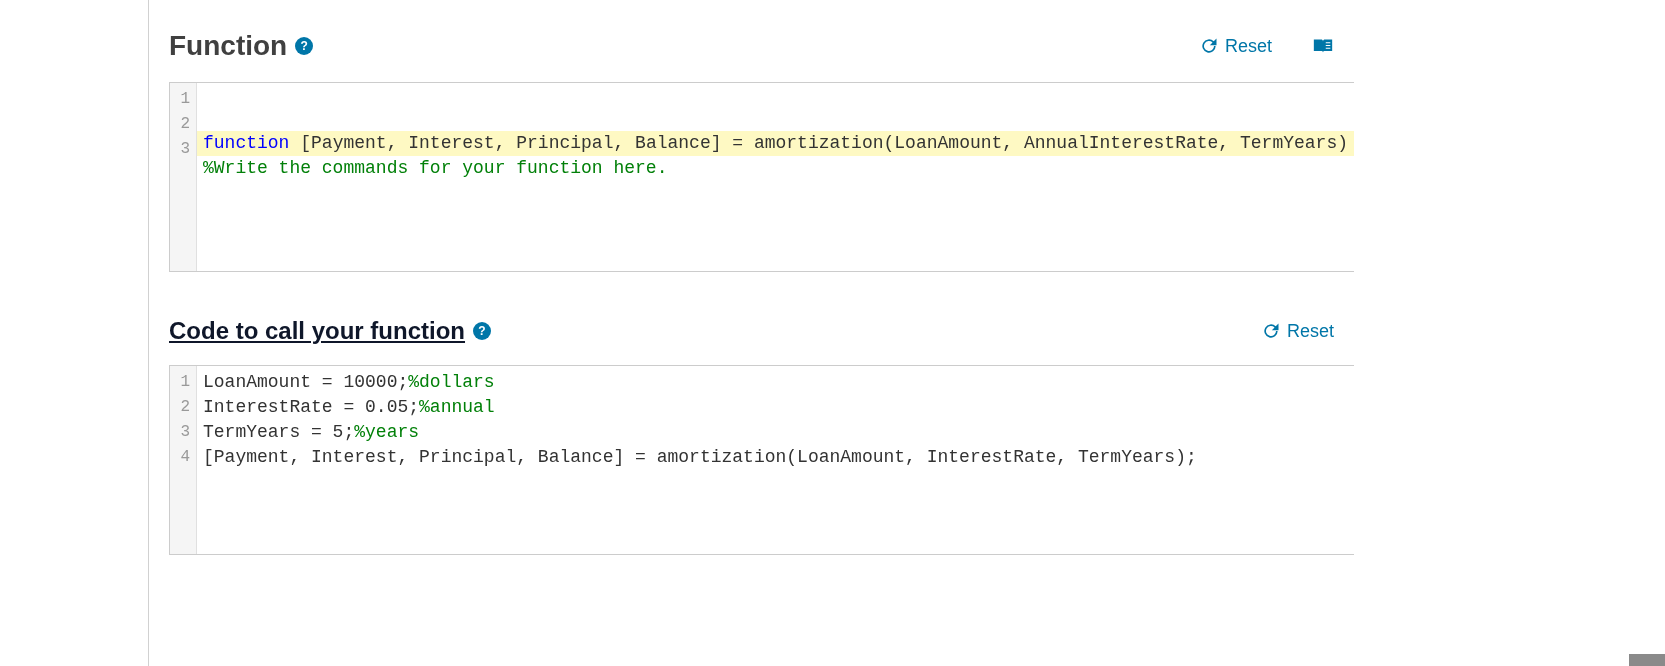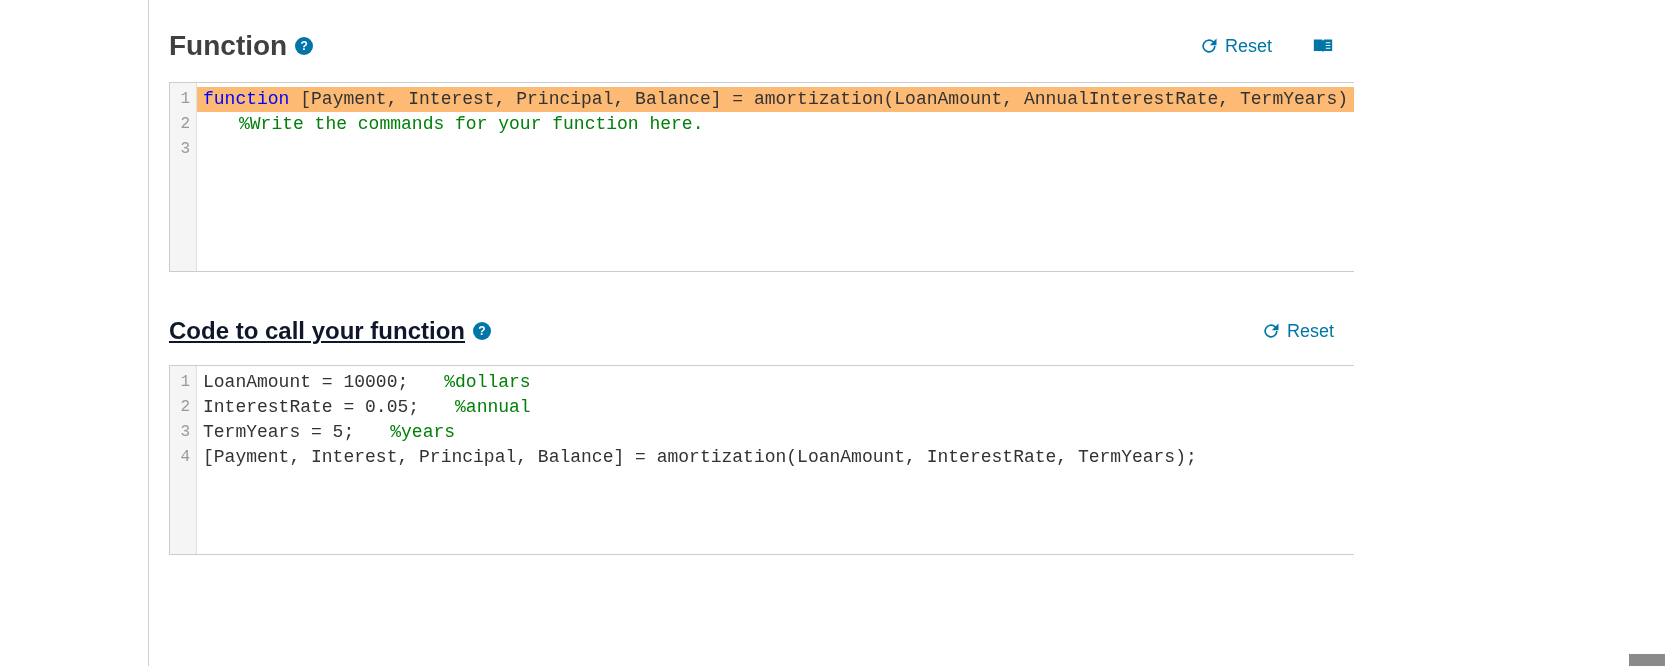--- a/index.html
+++ b/index.html
@@ -121,32 +121,32 @@
       font-size: 18px;
       line-height: 25px;
       white-space: pre;
       overflow: hidden;
       color: #333333;
     }
     .code-line {
       display: block;
     }
     .code-line.highlighted {
-      background: #fdba74;
+      background: #fef9c3;
       margin-left: -6px;
       padding-left: 6px;
       margin-right: -6px;
       padding-right: 6px;
+      margin-top: 44px;
     }
     .tok-keyword {
       color: #0000ff;
     }
     .tok-comment {
       color: #028009;
-      margin-left: 36px;
     }
     .bottom-bar {
       position: absolute;
       bottom: 0;
       right: 0;
       width: 36px;
       height: 12px;
       background: #8a8a8a;
     }
   </style>

